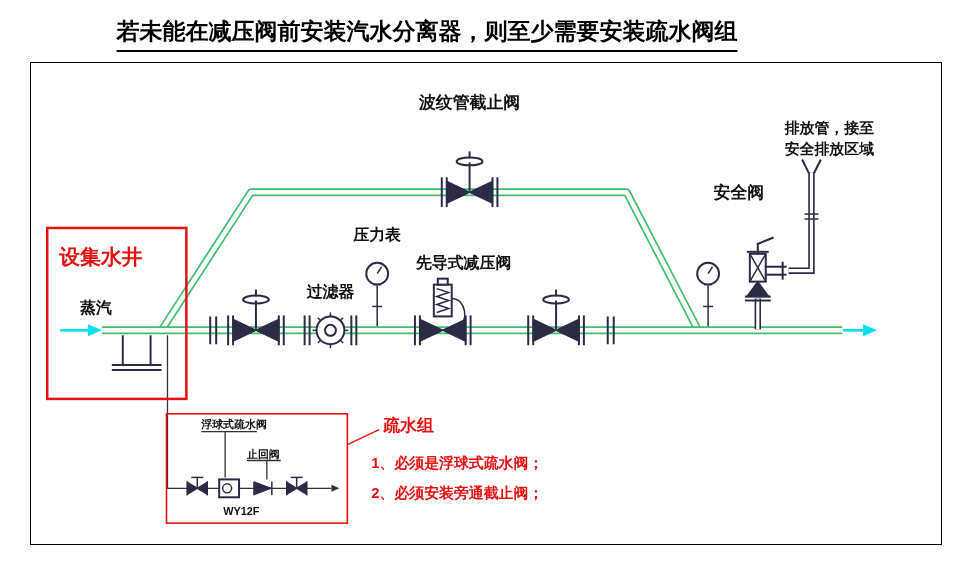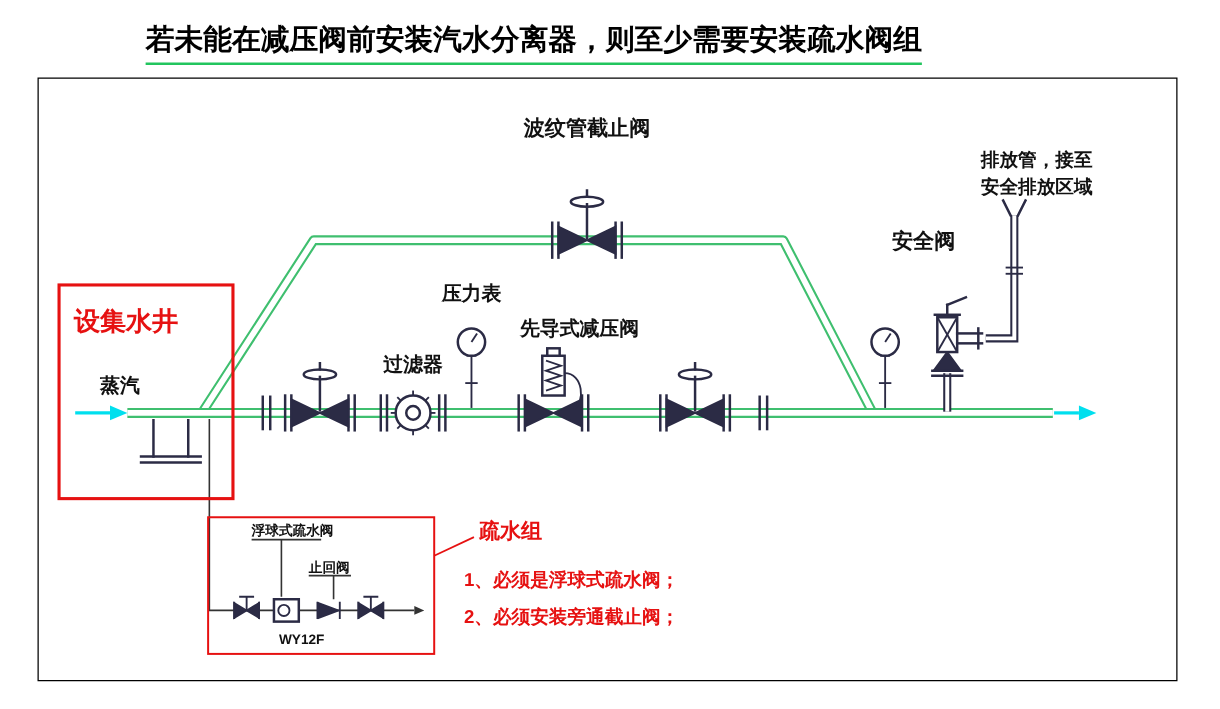--- a/index.html
+++ b/index.html
@@ -1,20 +1,20 @@
 <!DOCTYPE html>
 <html style="--pipe: #3fbf6f; --arrow: #00dfee; --ink: #2b2b45; --red: #e61111;"><head>
 <meta charset="utf-8">
 <style>
   html,body{margin:0;padding:0;background:#fff;}
   .page{position:relative;width:976px;height:567px;background:#fff;overflow:hidden;
         font-family:"Liberation Sans","DejaVu Sans",sans-serif;}
   .title{position:absolute;top:16px;left:427px;transform:translateX(-50%);
          font-size:23px;font-weight:bold;color:#000;white-space:nowrap;
-         border-bottom:2px solid #22c55e;padding-bottom:3px;}
+         border-bottom:2px solid #000000;padding-bottom:3px;}
   .frame{position:absolute;left:30px;top:62px;width:912px;height:483px;
          border:1.5px solid #000;box-sizing:border-box;}
   .frame svg{position:absolute;left:0;top:0;}
   svg text{font-family:"Liberation Sans","DejaVu Sans",sans-serif;}
   .sym{stroke:var(--ink,#2b2b45);stroke-width:2;fill:none;stroke-linecap:square;}
   .symf{stroke:var(--ink,#2b2b45);stroke-width:1.4;fill:var(--ink,#2b2b45);}
   .symw{stroke:var(--ink,#2b2b45);stroke-width:2;fill:#fff;}
   .thin2{stroke:var(--ink,#2b2b45);stroke-width:1.5;fill:none;}
   .thin{stroke:#333;stroke-width:1.3;fill:none;}
   .pipe-o{stroke:var(--pipe,#3fbf6f);stroke-width:8;fill:none;stroke-linejoin:round;}

